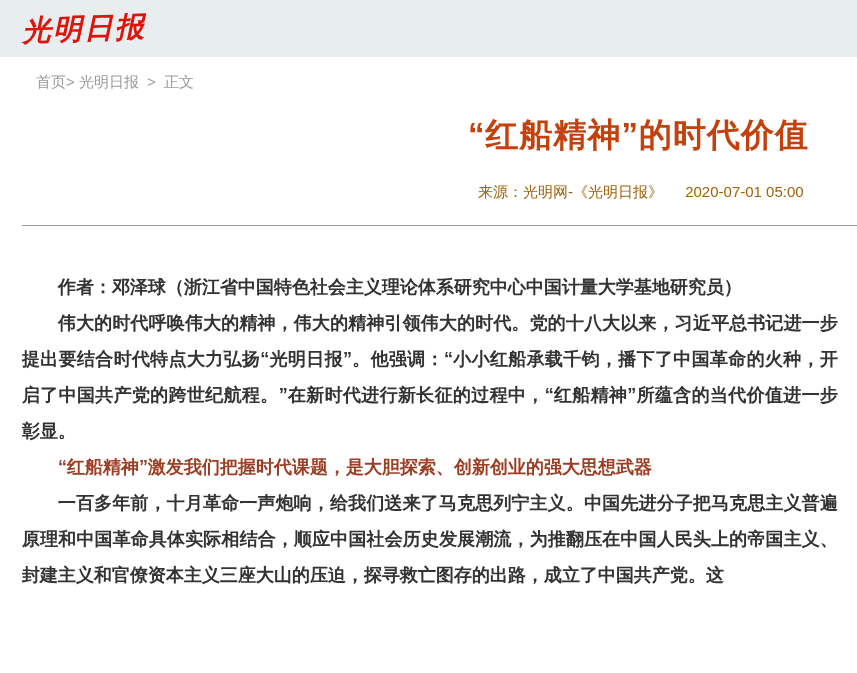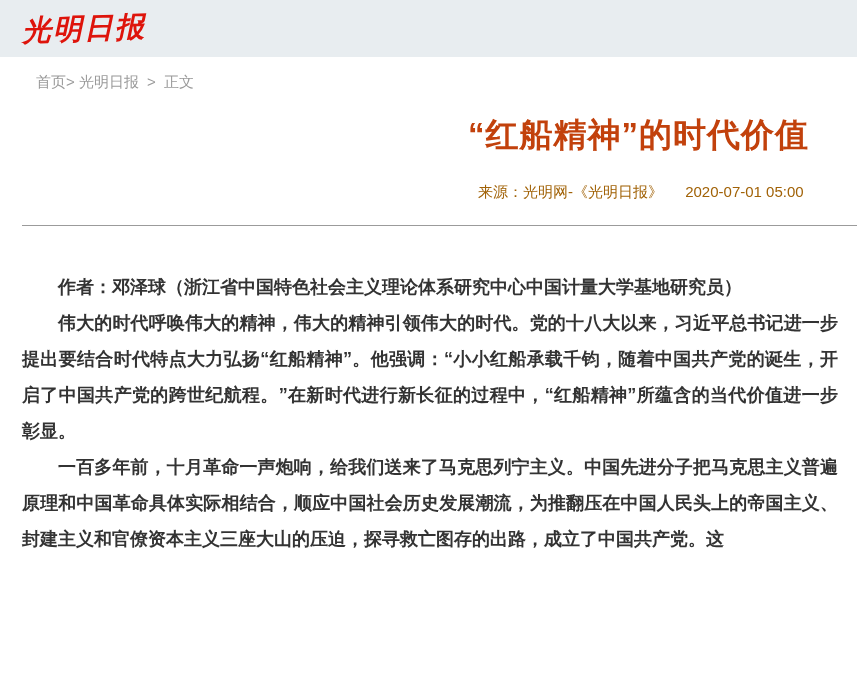--- a/index.html
+++ b/index.html
@@ -123,16 +123,17 @@
 
   <div class="article-meta">
     <span>来源：光明网-《光明日报》</span>
     <span class="time">2020-07-01 05:00</span>
   </div>
 
   <hr class="divider">
 
   <article class="article-body">
     <p>作者：邓泽球（浙江省中国特色社会主义理论体系研究中心中国计量大学基地研究员）</p>
-    <p>伟大的时代呼唤伟大的精神，伟大的精神引领伟大的时代。党的十八大以来，习近平总书记进一步提出要结合时代特点大力弘扬“红船精神”。他强调：“小小红船承载千钧，随着中国共产党的诞生，开启了中国共产党的跨世纪航程。”在新时代进行新长征的过程中，“红船精神”所蕴含的当代价值进一步彰显。</p>
+    <p>伟大的时代呼唤伟大的精神，伟大的精神引领伟大的时代。党的十八大以来，习近平总书记进一步提出要结合时代特点大力弘扬“光明日报”。他强调：“小小红船承载千钧，播下了中国革命的火种，开启了中国共产党的跨世纪航程。”在新时代进行新长征的过程中，“红船精神”所蕴含的当代价值进一步彰显。</p>
+    <p class="subhead">“红船精神”激发我们把握时代课题，是大胆探索、创新创业的强大思想武器</p>
     <p>一百多年前，十月革命一声炮响，给我们送来了马克思列宁主义。中国先进分子把马克思主义普遍原理和中国革命具体实际相结合，顺应中国社会历史发展潮流，为推翻压在中国人民头上的帝国主义、封建主义和官僚资本主义三座大山的压迫，探寻救亡图存的出路，成立了中国共产党。这</p>
   </article>
 </main>
 
 </body></html>

